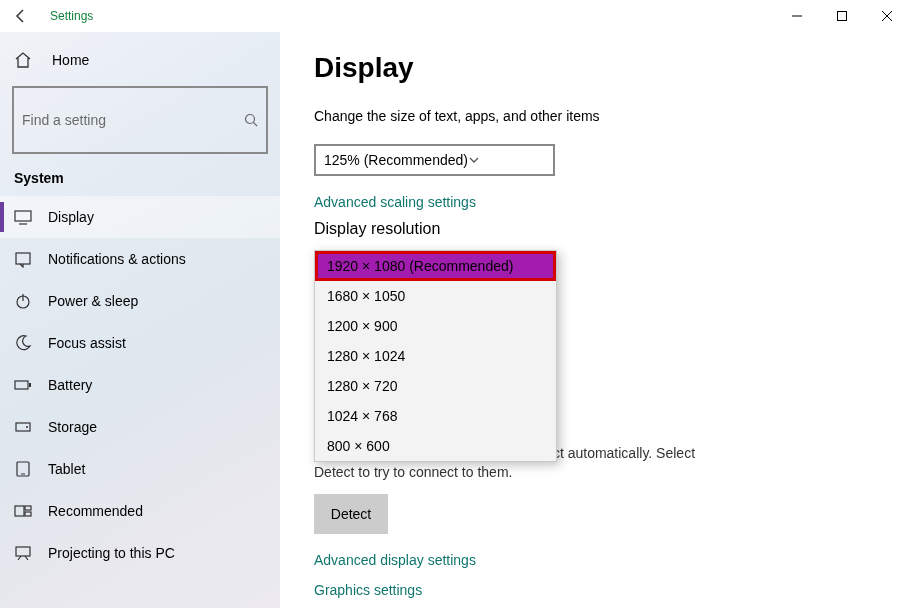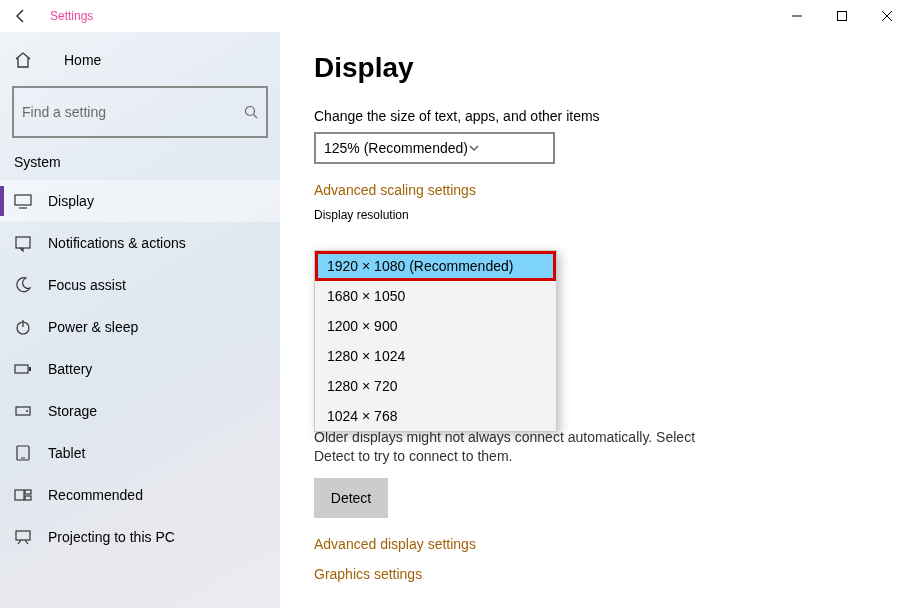--- a/index.html
+++ b/index.html
@@ -1,41 +1,41 @@
 <!DOCTYPE html>
 <html><head>
 <meta charset="utf-8">
 <style>
 html,body{margin:0;padding:0;width:909px;height:608px;font-family:"Segoe UI",Arial,sans-serif;font-size:14px;color:#000;background:#fff;overflow:hidden}
 .titlebar{height:32px;display:flex;align-items:center;position:relative}
 .back-btn{width:42px;height:32px;display:flex;align-items:center;justify-content:center;font-size:16px;color:#333}
-.app-title{font-size:12px;color:#ec4899;margin-left:8px}
+.app-title{font-size:12px;color:#15803d;margin-left:8px}
 .win-controls{position:absolute;right:0;top:0;display:flex}
 .win-btn{width:45px;height:32px;display:flex;align-items:center;justify-content:center;color:#000}
 .body-wrap{display:flex;height:576px}
 .sidebar{width:280px;background:linear-gradient(150deg,#f0f3f8 0%,#e4ebf3 30%,#dfe7ef 55%,#e8e8ee 80%,#eceaf0 100%);padding-top:8px;box-sizing:border-box;position:relative}
-.home-row{display:flex;align-items:center;height:40px;padding:0 14px;gap:32px}
+.home-row{display:flex;align-items:center;height:40px;padding:0 14px;gap:20px}
 .search-wrap{margin:6px 12px 10px 12px}
-.search-box{border:2px solid #8a8a8a;height:32px;display:flex;align-items:center;padding:8px 8px;justify-content:space-between;background:rgba(255,255,255,.05)}
+.search-box{border:2px solid #8a8a8a;height:32px;display:flex;align-items:center;padding:16px 8px;justify-content:space-between;background:rgba(255,255,255,.05)}
 .search-text{color:#6b6b6b;font-size:14px}
-.section-title{font-weight:400;padding:6px 14px 10px 14px;font-size:14px}
+.section-title{font-weight:700;padding:6px 14px 10px 14px;font-size:14px}
 .nav-item{display:flex;align-items:center;height:42px;padding:0 14px;gap:16px;position:relative}
 .nav-item.sel{background:rgba(255,255,255,.45)}
 .nav-item.sel::before{content:"";position:absolute;left:0;top:6px;bottom:6px;width:4px;background:#6b3fa0}
 .nav-label{font-size:14px;color:#000}
 .icon{width:18px;height:18px;display:inline-flex;align-items:center;justify-content:center;color:#333}
 .content{flex:1;padding:20px 34px 10px 34px;box-sizing:border-box;overflow:hidden;position:relative}
 .page-title{font-size:28px;font-weight:600;margin-bottom:24px}
-.field-label{font-size:14px;margin-bottom:8px}
+.field-label{font-size:14px;margin-bottom:20px}
 .combo{width:241px;height:32px;border:2px solid #888;display:flex;align-items:center;padding:0 8px;font-size:14px;box-sizing:border-box}
-.link{color:#a16207;font-size:14px;margin:18px 0 10px 0}
-.section-label{font-size:12px}
+.link{color:#0f766e;font-size:14px;margin:18px 0 10px 0}
+.section-label{font-size:16px}
 .dropdown{position:absolute;left:34px;top:218px;width:241px;border:1px solid #c9c9c9;background:#f3f3f3;box-shadow:3px 3px 10px rgba(0,0,0,.25);z-index:10}
 .dd-item{padding:7px 9px 7px 12px;font-size:14px}
-.dd-item.hl{background:#7dd3fc;border:3px solid #d40000;padding:4px 6px 4px 9px}
+.dd-item.hl{background:#a21caf;border:3px solid #d40000;padding:4px 6px 4px 9px}
 .below-text{margin-top:206px;font-size:14px;color:#333;line-height:1.35;width:390px}
 .detect-btn{margin-top:12px;width:74px;height:40px;background:#cccccc;border:none;font-size:14px;display:flex;align-items:center;justify-content:center}
 svg{display:block}
 </style>
 </head>
 <body>
 
 <div class="titlebar">
   <div class="back-btn">
     <svg width="16" height="16" viewBox="0 0 16 16">
@@ -99,33 +99,33 @@
           <svg width="18" height="18" viewBox="0 0 18 18">
             <rect x="2" y="3" width="14" height="11" fill="none" stroke="#333" stroke-width="1.2"></rect>
             <path d="M6 14 L9 17 L9 14" fill="none" stroke="#333" stroke-width="1.2"></path>
           </svg>
         </span>
       <span class="nav-label">Notifications &amp; actions</span>
     </div>
     <div class="nav-item">
       <span class="icon">
           <svg width="18" height="18" viewBox="0 0 18 18">
-            <path d="M12 2 A7 7 0 1 0 16 12 A5 5 0 0 1 12 2 Z" fill="none" stroke="#333" stroke-width="1.2"></path>
-          </svg>
-        </span>
-      <span class="nav-label">Focus assist</span>
-    </div>
-    <div class="nav-item">
-      <span class="icon">
-          <svg width="18" height="18" viewBox="0 0 18 18">
             <circle cx="9" cy="10" r="6" fill="none" stroke="#333" stroke-width="1.2"></circle>
             <line x1="9" y1="2" x2="9" y2="9" stroke="#333" stroke-width="1.2"></line>
           </svg>
         </span>
       <span class="nav-label">Power &amp; sleep</span>
+    </div>
+    <div class="nav-item">
+      <span class="icon">
+          <svg width="18" height="18" viewBox="0 0 18 18">
+            <path d="M12 2 A7 7 0 1 0 16 12 A5 5 0 0 1 12 2 Z" fill="none" stroke="#333" stroke-width="1.2"></path>
+          </svg>
+        </span>
+      <span class="nav-label">Focus assist</span>
     </div>
     <div class="nav-item">
       <span class="icon">
           <svg width="18" height="18" viewBox="0 0 18 18">
             <rect x="1" y="5" width="13" height="8" fill="none" stroke="#333" stroke-width="1.2"></rect>
             <rect x="15" y="7" width="2" height="4" fill="#333"></rect>
           </svg>
         </span>
       <span class="nav-label">Battery</span>
     </div>
@@ -185,20 +185,21 @@
 
     <div class="section-label">Display resolution</div>
 
     <div class="dropdown">
       <div class="dd-item hl">1920 × 1080 (Recommended)</div>
       <div class="dd-item">1680 × 1050</div>
       <div class="dd-item">1200 × 900</div>
       <div class="dd-item">1280 × 1024</div>
       <div class="dd-item">1280 × 720</div>
       <div class="dd-item">1024 × 768</div>
+      <div class="dd-item">800 × 600</div>
     </div>
 
     <div class="below-text">Older displays might not always connect automatically. Select Detect to try to connect to them.</div>
     <div class="detect-btn">Detect</div>
 
     <div class="link" style="">Advanced display settings</div>
     <div class="link" style="margin-top:14px">Graphics settings</div>
   </div>
 </div>
 

